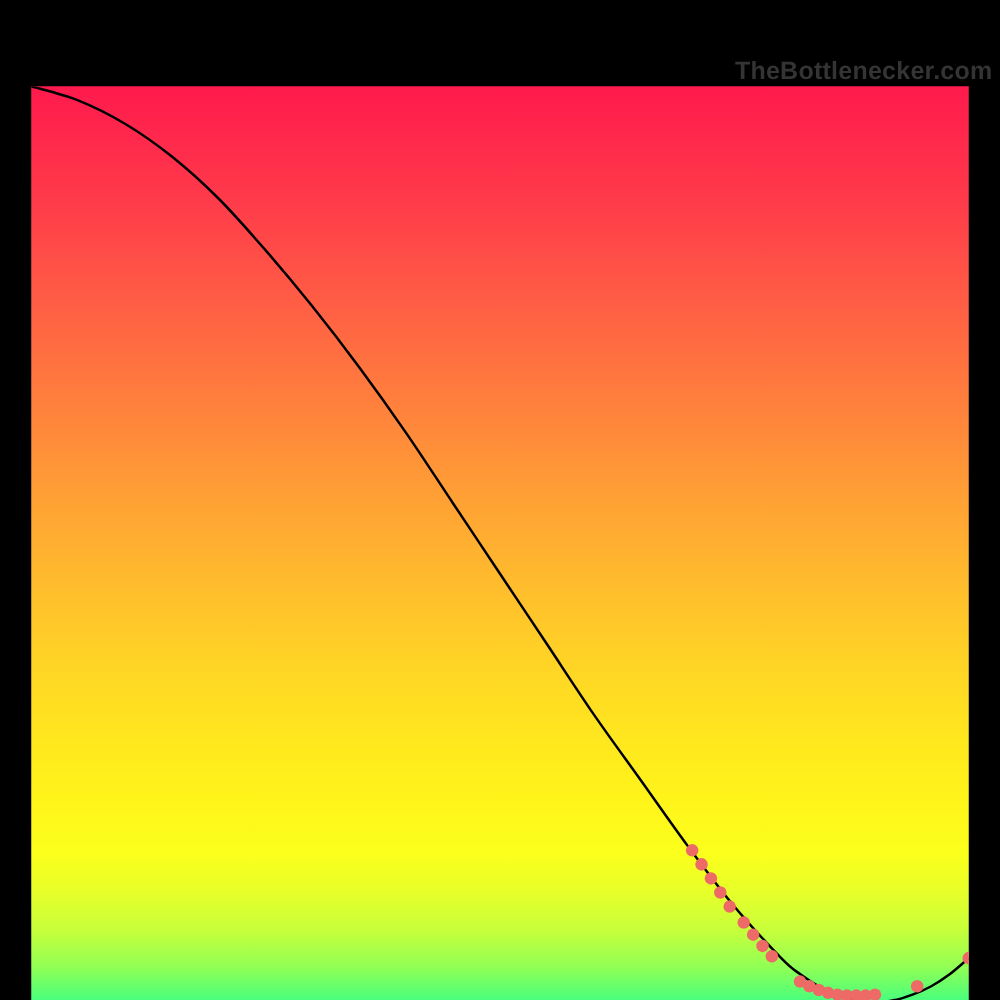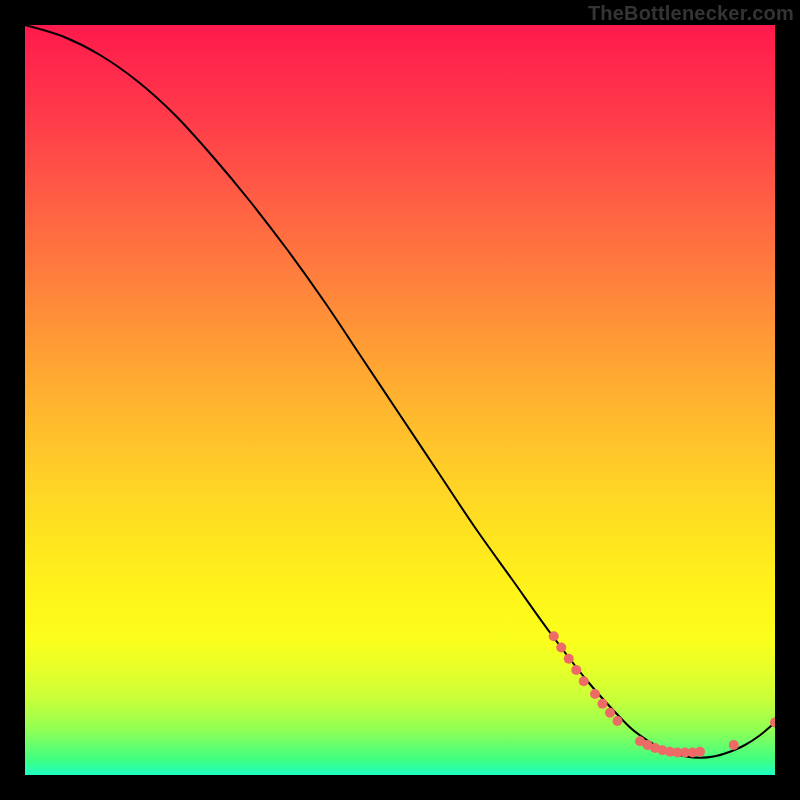--- a/index.html
+++ b/index.html
@@ -8,20 +8,21 @@
     width: 800px;
     height: 800px;
     background: #000;
     font-family: Arial, Helvetica, sans-serif;
     overflow: hidden;
   }
   .stage {
     position: relative;
     width: 800px;
     height: 684px;
+    margin-top: 44px;
   }
   .plot {
     position: absolute;
     left: 25px;
     top: 25px;
     width: 750px;
     height: 750px;
     background: linear-gradient(to bottom,
       #ff1a4d 0%,
       #ff3a4a 12%,

